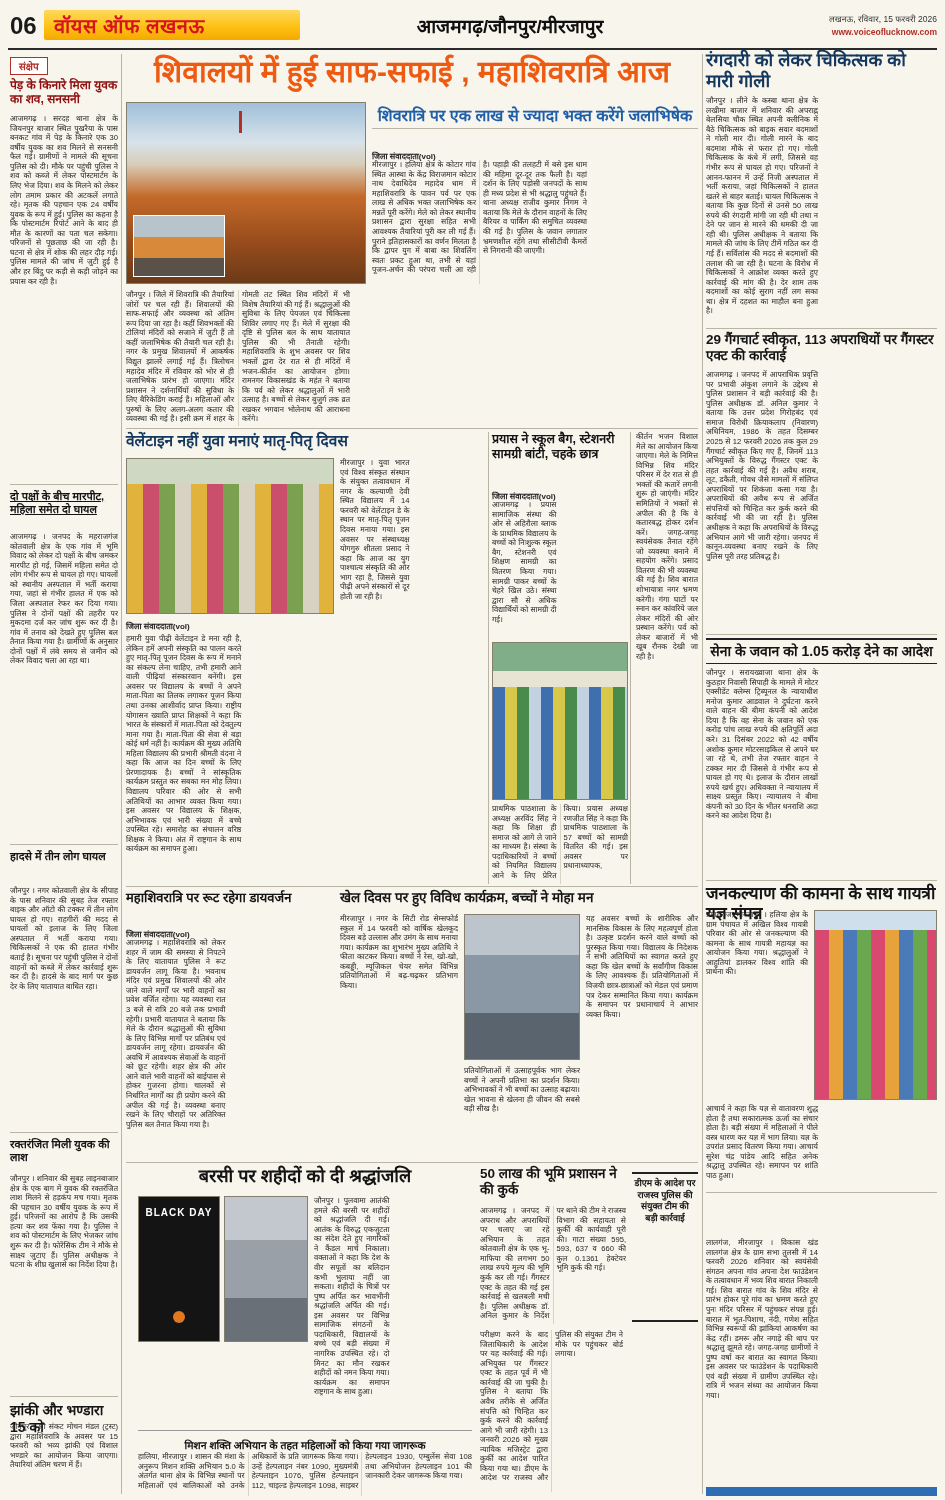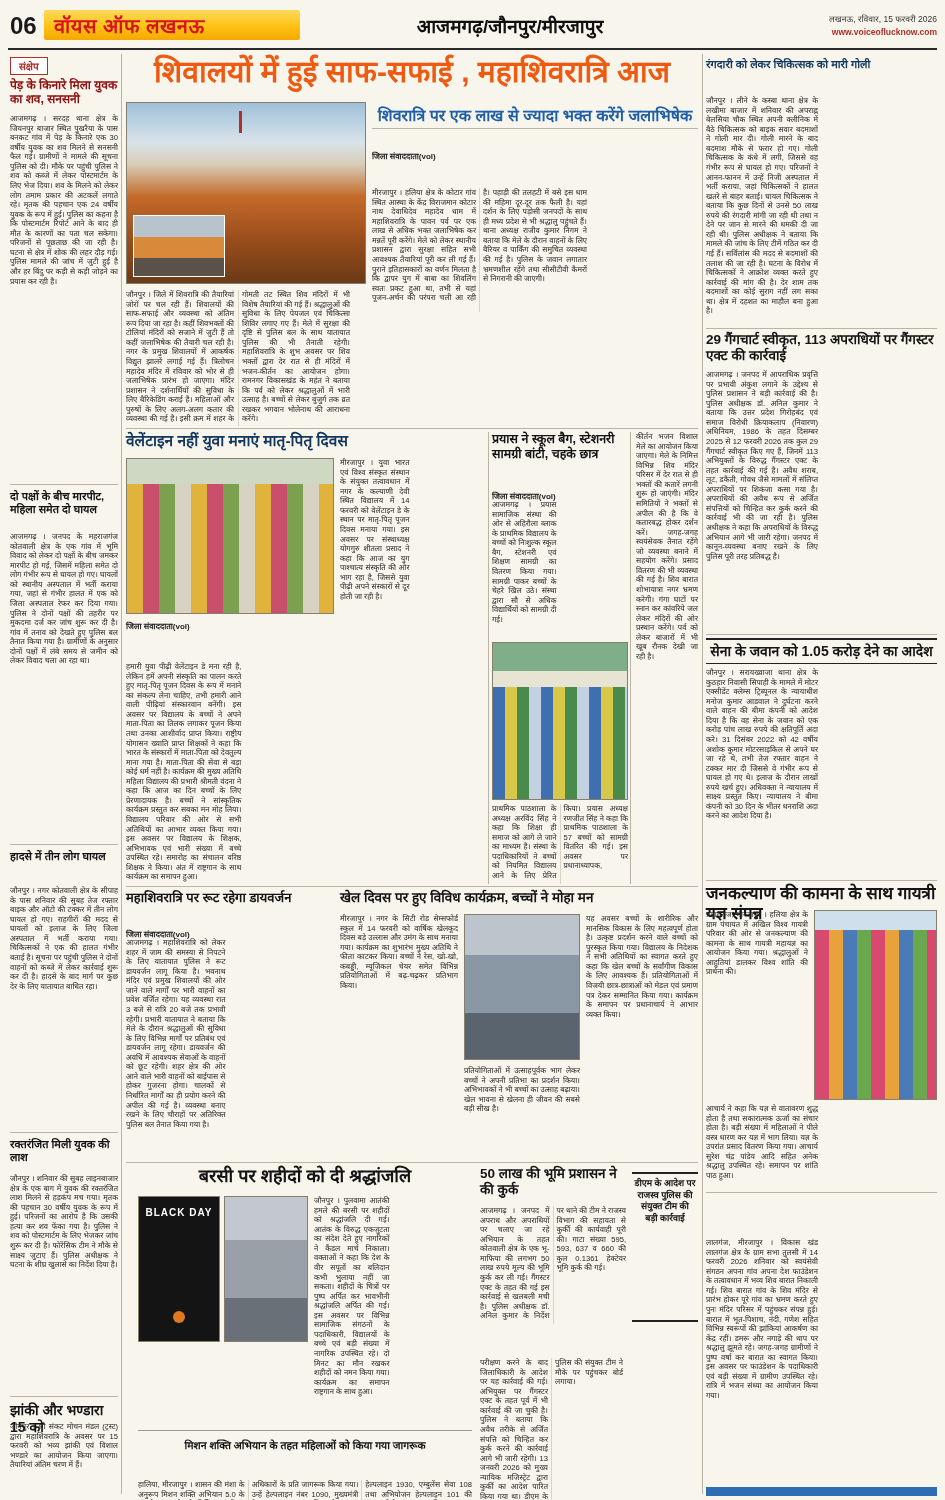--- a/index.html
+++ b/index.html
@@ -31,21 +31,21 @@
   .h-navy { color:#14375e; }
   .h-maroon { color:#8f1010; }
   .byline { font-size:8px; font-weight:bold; color:#222; margin:2px 0; }
   .section-label { border:1.5px solid #b03027; color:#b03027; font-weight:bold; font-size:10px;
                    padding:1px 8px; display:inline-block; background:#fff; }
 
   
   .body-text { font-size:7.6px; line-height:1.26; text-align:justify; color:#242424;
                overflow:hidden; column-fill:auto; }
   .cols2 { column-count:2; column-gap:7px; column-rule:1px solid #d8d3c4; }
-  .cols3 { column-count:3; column-gap:7px; column-rule:1px solid #d8d3c4;margin-top:28px; }
+  .cols3 { column-count:3; column-gap:7px; column-rule:1px solid #d8d3c4; }
   .cols5 { column-count:5; column-gap:8px; column-rule:1px solid #d8d3c4; }
 
   .rule-v { width:1px; background:#b9b4a6; }
   .rule-h { height:1px; background:#b9b4a6; }
 
   .photo { border:1px solid #857f6e; overflow:hidden; }
   .poster-text { color:#fff; font-weight:bold; font-size:10px; text-align:center; padding-top:10px; letter-spacing:1px; }
   .subbox { border-top:2px solid #222; border-bottom:2px solid #222; font-weight:bold; font-size:9px;
             line-height:1.3; padding:4px 2px; text-align:center; }
   .sena-title { border-top:2px solid #222; border-bottom:1px solid #222; padding:3px 0; text-align:center; }
@@ -69,21 +69,21 @@
   <div class="abs rule-v" style="left:702px;top:54px;height:1440px;"></div>
 
   <div class="abs" style="left:10px;top:56px;">
     <span class="section-label">संक्षेप</span>
   </div>
 
   <div class="abs h-art h-maroon" style="left:10px;top:78px;width:108px;font-size:12px;">पेड़ के किनारे मिला युवक का शव, सनसनी</div>
   <div class="abs body-text" style="left:10px;top:114px;width:108px;height:366px;">आजमगढ़ । सरदह थाना क्षेत्र के जियनपुर बाजार स्थित पुखरैया के पास बनकट गांव में पेड़ के किनारे एक 30 वर्षीय युवक का शव मिलने से सनसनी फैल गई। ग्रामीणों ने मामले की सूचना पुलिस को दी। मौके पर पहुंची पुलिस ने शव को कब्जे में लेकर पोस्टमार्टम के लिए भेज दिया। शव के मिलने को लेकर लोग तमाम प्रकार की अटकलें लगाते रहे। मृतक की पहचान एक 24 वर्षीय युवक के रूप में हुई। पुलिस का कहना है कि पोस्टमार्टम रिपोर्ट आने के बाद ही मौत के कारणों का पता चल सकेगा। परिजनों से पूछताछ की जा रही है। घटना से क्षेत्र में शोक की लहर दौड़ गई। पुलिस मामले की जांच में जुटी हुई है और हर बिंदु पर कड़ी से कड़ी जोड़ने का प्रयास कर रही है।</div>
   <div class="abs rule-h" style="left:10px;top:484px;width:108px;"></div>
 
-  <div class="abs h-art" style="left:10px;top:490px;width:108px;font-size:11px;">दो पक्षों के बीच मारपीट, महिला समेत दो घायल</div>
+  <div class="abs h-art" style="left:10px;top:490px;width:108px;font-size:11px;text-decoration:underline;">दो पक्षों के बीच मारपीट, महिला समेत दो घायल</div>
   <div class="abs body-text" style="left:10px;top:532px;width:108px;height:308px;">आजमगढ़ । जनपद के महराजगंज कोतवाली क्षेत्र के एक गांव में भूमि विवाद को लेकर दो पक्षों के बीच जमकर मारपीट हो गई, जिसमें महिला समेत दो लोग गंभीर रूप से घायल हो गए। घायलों को स्थानीय अस्पताल में भर्ती कराया गया, जहां से गंभीर हालत में एक को जिला अस्पताल रेफर कर दिया गया। पुलिस ने दोनों पक्षों की तहरीर पर मुकदमा दर्ज कर जांच शुरू कर दी है। गांव में तनाव को देखते हुए पुलिस बल तैनात किया गया है। ग्रामीणों के अनुसार दोनों पक्षों में लंबे समय से जमीन को लेकर विवाद चला आ रहा था।</div>
   <div class="abs rule-h" style="left:10px;top:844px;width:108px;"></div>
 
   <div class="abs h-art" style="left:10px;top:850px;width:108px;font-size:11px;">हादसे में तीन लोग घायल</div>
   <div class="abs body-text" style="left:10px;top:886px;width:108px;height:242px;">जौनपुर । नगर कोतवाली क्षेत्र के सीपाह के पास शनिवार की सुबह तेज रफ्तार बाइक और ऑटो की टक्कर में तीन लोग घायल हो गए। राहगीरों की मदद से घायलों को इलाज के लिए जिला अस्पताल में भर्ती कराया गया। चिकित्सकों ने एक की हालत गंभीर बताई है। सूचना पर पहुंची पुलिस ने दोनों वाहनों को कब्जे में लेकर कार्रवाई शुरू कर दी है। हादसे के बाद मार्ग पर कुछ देर के लिए यातायात बाधित रहा।</div>
   <div class="abs rule-h" style="left:10px;top:1132px;width:108px;"></div>
 
   <div class="abs h-art" style="left:10px;top:1138px;width:108px;font-size:11px;">रक्तरंजित मिली युवक की लाश</div>
   <div class="abs body-text" style="left:10px;top:1174px;width:108px;height:218px;">जौनपुर । शनिवार की सुबह लाइनबाजार क्षेत्र के एक बाग में युवक की रक्तरंजित लाश मिलने से हड़कंप मच गया। मृतक की पहचान 30 वर्षीय युवक के रूप में हुई। परिजनों का आरोप है कि उसकी हत्या कर शव फेंका गया है। पुलिस ने शव को पोस्टमार्टम के लिए भेजकर जांच शुरू कर दी है। फोरेंसिक टीम ने मौके से साक्ष्य जुटाए हैं। पुलिस अधीक्षक ने घटना के शीघ्र खुलासे का निर्देश दिया है।</div>
   <div class="abs rule-h" style="left:10px;top:1396px;width:108px;"></div>
@@ -145,21 +145,21 @@
   <div class="abs body-text cols2" style="left:314px;top:1196px;width:158px;height:226px;">जौनपुर । पुलवामा आतंकी हमले की बरसी पर शहीदों को श्रद्धांजलि दी गई। आतंक के विरुद्ध एकजुटता का संदेश देते हुए नागरिकों ने कैंडल मार्च निकाला। वक्ताओं ने कहा कि देश के वीर सपूतों का बलिदान कभी भुलाया नहीं जा सकता। शहीदों के चित्रों पर पुष्प अर्पित कर भावभीनी श्रद्धांजलि अर्पित की गई। इस अवसर पर विभिन्न सामाजिक संगठनों के पदाधिकारी, विद्यालयों के बच्चे एवं बड़ी संख्या में नागरिक उपस्थित रहे। दो मिनट का मौन रखकर शहीदों को नमन किया गया। कार्यक्रम का समापन राष्ट्रगान के साथ हुआ।</div>
 
   <div class="abs h-art" style="left:138px;top:1430px;width:334px;font-size:10.5px;text-align:center;border-top:1px solid #999;padding-top:8px;">मिशन शक्ति अभियान के तहत महिलाओं को किया गया जागरूक</div>
   <div class="abs body-text cols3" style="left:138px;top:1452px;width:334px;height:44px;">हालिया, मीरजापुर । शासन की मंशा के अनुरूप मिशन शक्ति अभियान 5.0 के अंतर्गत थाना क्षेत्र के विभिन्न स्थानों पर महिलाओं एवं बालिकाओं को उनके अधिकारों के प्रति जागरूक किया गया। उन्हें हेल्पलाइन नंबर 1090, मुख्यमंत्री हेल्पलाइन 1076, पुलिस हेल्पलाइन 112, चाइल्ड हेल्पलाइन 1098, साइबर हेल्पलाइन 1930, एम्बुलेंस सेवा 108 तथा अभियोजन हेल्पलाइन 101 की जानकारी देकर जागरूक किया गया।</div>
 
   <div class="abs h-art" style="left:480px;top:1166px;width:148px;font-size:13.5px;">50 लाख की भूमि प्रशासन ने की कुर्क</div>
   <div class="abs body-text cols2" style="left:480px;top:1206px;width:146px;height:118px;">आजमगढ़ । जनपद में अपराध और अपराधियों पर चलाए जा रहे अभियान के तहत कोतवाली क्षेत्र के एक भू-माफिया की लगभग 50 लाख रुपये मूल्य की भूमि कुर्क कर ली गई। गैंगस्टर एक्ट के तहत की गई इस कार्रवाई से खलबली मची है। पुलिस अधीक्षक डॉ. अनिल कुमार के निर्देश पर थाने की टीम ने राजस्व विभाग की सहायता से कुर्की की कार्यवाही पूरी की। गाटा संख्या 595, 593, 637 व 660 की कुल 0.1361 हेक्टेयर भूमि कुर्क की गई।</div>
   <div class="abs subbox" style="left:632px;top:1172px;width:66px;height:150px;">डीएम के आदेश पर राजस्व पुलिस की संयुक्त टीम की बड़ी कार्रवाई</div>
   <div class="abs body-text cols3" style="left:480px;top:1330px;width:218px;height:162px;">परीक्षण करने के बाद जिलाधिकारी के आदेश पर यह कार्रवाई की गई। अभियुक्त पर गैंगस्टर एक्ट के तहत पूर्व में भी कार्रवाई की जा चुकी है। पुलिस ने बताया कि अवैध तरीके से अर्जित संपत्ति को चिन्हित कर कुर्क करने की कार्रवाई आगे भी जारी रहेगी। 13 जनवरी 2026 को मुख्य न्यायिक मजिस्ट्रेट द्वारा कुर्की का आदेश पारित किया गया था। डीएम के आदेश पर राजस्व और पुलिस की संयुक्त टीम ने मौके पर पहुंचकर बोर्ड लगाया।</div>
 
-  <div class="abs h-art h-navy" style="left:706px;top:58px;width:231px;font-size:11px;">रंगदारी को लेकर चिकित्सक को मारी गोली</div>
+  <div class="abs h-art h-navy" style="left:706px;top:50px;width:231px;font-size:18px;">रंगदारी को लेकर चिकित्सक को मारी गोली</div>
   <div class="abs body-text cols2" style="left:706px;top:96px;width:231px;height:230px;">जौनपुर । लीने के कस्बा थाना क्षेत्र के लखीमा बाजार में शनिवार की अपराह्न बेलसिया चौक स्थित अपनी क्लीनिक में बैठे चिकित्सक को बाइक सवार बदमाशों ने गोली मार दी। गोली मारने के बाद बदमाश मौके से फरार हो गए। गोली चिकित्सक के कंधे में लगी, जिससे वह गंभीर रूप से घायल हो गए। परिजनों ने आनन-फानन में उन्हें निजी अस्पताल में भर्ती कराया, जहां चिकित्सकों ने हालत खतरे से बाहर बताई। घायल चिकित्सक ने बताया कि कुछ दिनों से उनसे 50 लाख रुपये की रंगदारी मांगी जा रही थी तथा न देने पर जान से मारने की धमकी दी जा रही थी। पुलिस अधीक्षक ने बताया कि मामले की जांच के लिए टीमें गठित कर दी गई हैं। सर्विलांस की मदद से बदमाशों की तलाश की जा रही है। घटना के विरोध में चिकित्सकों ने आक्रोश व्यक्त करते हुए कार्रवाई की मांग की है। देर शाम तक बदमाशों का कोई सुराग नहीं लग सका था। क्षेत्र में दहशत का माहौल बना हुआ है।</div>
   <div class="abs rule-h" style="left:706px;top:328px;width:231px;"></div>
 
   <div class="abs h-art" style="left:706px;top:332px;width:231px;font-size:13.5px;">29 गैंगचार्ट स्वीकृत, 113 अपराधियों पर गैंगस्टर एक्ट की कार्रवाई</div>
   <div class="abs body-text cols2" style="left:706px;top:370px;width:231px;height:262px;">आजमगढ़ । जनपद में आपराधिक प्रवृत्ति पर प्रभावी अंकुश लगाने के उद्देश्य से पुलिस प्रशासन ने बड़ी कार्रवाई की है। पुलिस अधीक्षक डॉ. अनिल कुमार ने बताया कि उत्तर प्रदेश गिरोहबंद एवं समाज विरोधी क्रियाकलाप (निवारण) अधिनियम, 1986 के तहत दिसम्बर 2025 से 12 फरवरी 2026 तक कुल 29 गैंगचार्ट स्वीकृत किए गए हैं, जिनमें 113 अभियुक्तों के विरुद्ध गैंगस्टर एक्ट के तहत कार्रवाई की गई है। अवैध शराब, लूट, डकैती, गोवध जैसे मामलों में संलिप्त अपराधियों पर शिकंजा कसा गया है। अपराधियों की अवैध रूप से अर्जित संपत्तियों को चिन्हित कर कुर्क करने की कार्रवाई भी की जा रही है। पुलिस अधीक्षक ने कहा कि अपराधियों के विरुद्ध अभियान आगे भी जारी रहेगा। जनपद में कानून-व्यवस्था बनाए रखने के लिए पुलिस पूरी तरह प्रतिबद्ध है।</div>
   <div class="abs rule-h" style="left:706px;top:634px;width:231px;"></div>
 
   <div class="abs h-art sena-title" style="left:706px;top:638px;width:231px;font-size:14px;">सेना के जवान को 1.05 करोड़ देने का आदेश</div>
   <div class="abs body-text cols2" style="left:706px;top:668px;width:231px;height:210px;">जौनपुर । सरायख्वाजा थाना क्षेत्र के कुठहार निवासी सिपाही के मामले में मोटर एक्सीडेंट क्लेम्स ट्रिब्यूनल के न्यायाधीश मनोज कुमार आडवाल ने दुर्घटना करने वाले वाहन की बीमा कंपनी को आदेश दिया है कि वह सेना के जवान को एक करोड़ पांच लाख रुपये की क्षतिपूर्ति अदा करे। 31 दिसंबर 2022 को 42 वर्षीय अशोक कुमार मोटरसाइकिल से अपने घर जा रहे थे, तभी तेज रफ्तार वाहन ने टक्कर मार दी जिससे वे गंभीर रूप से घायल हो गए थे। इलाज के दौरान लाखों रुपये खर्च हुए। अधिवक्ता ने न्यायालय में साक्ष्य प्रस्तुत किए। न्यायालय ने बीमा कंपनी को 30 दिन के भीतर धनराशि अदा करने का आदेश दिया है।</div>
   <div class="abs rule-h" style="left:706px;top:880px;width:231px;"></div>

